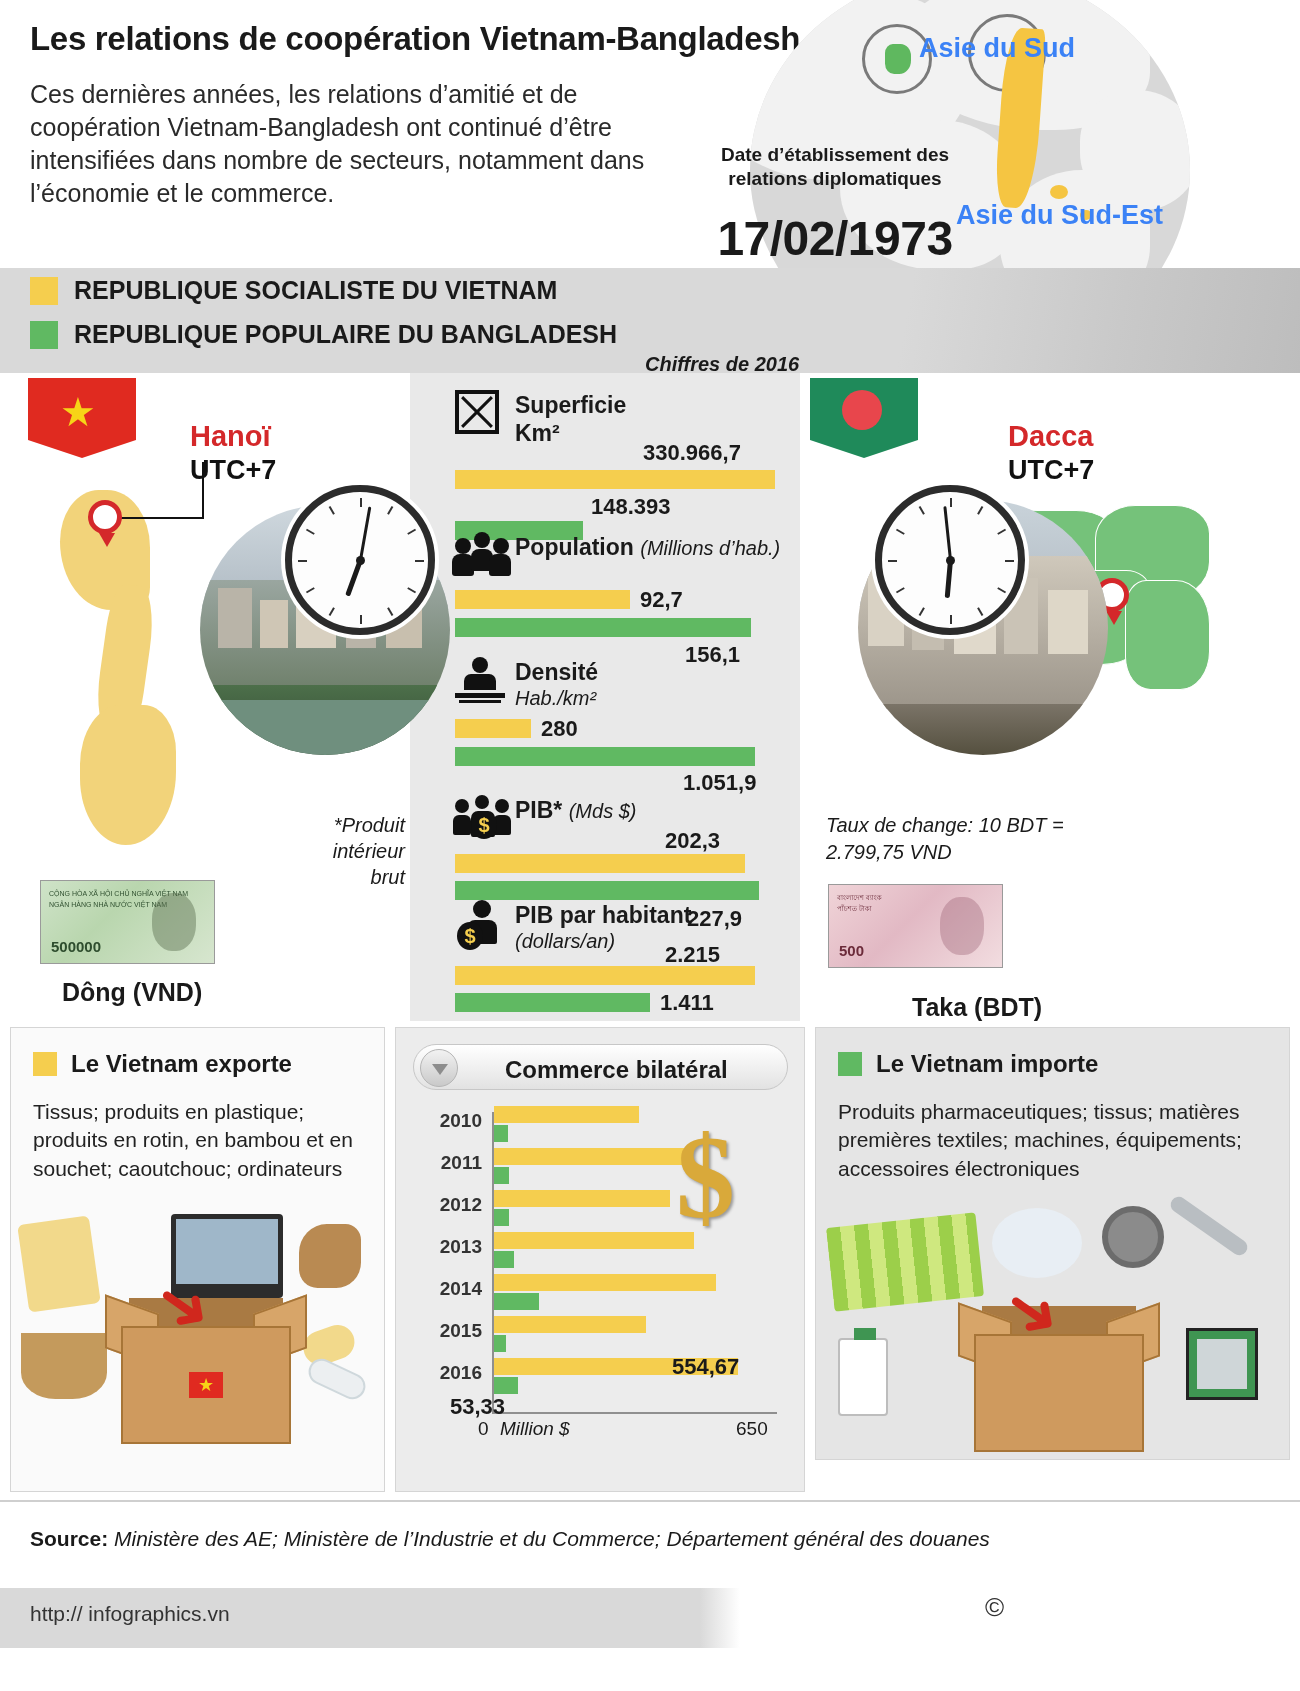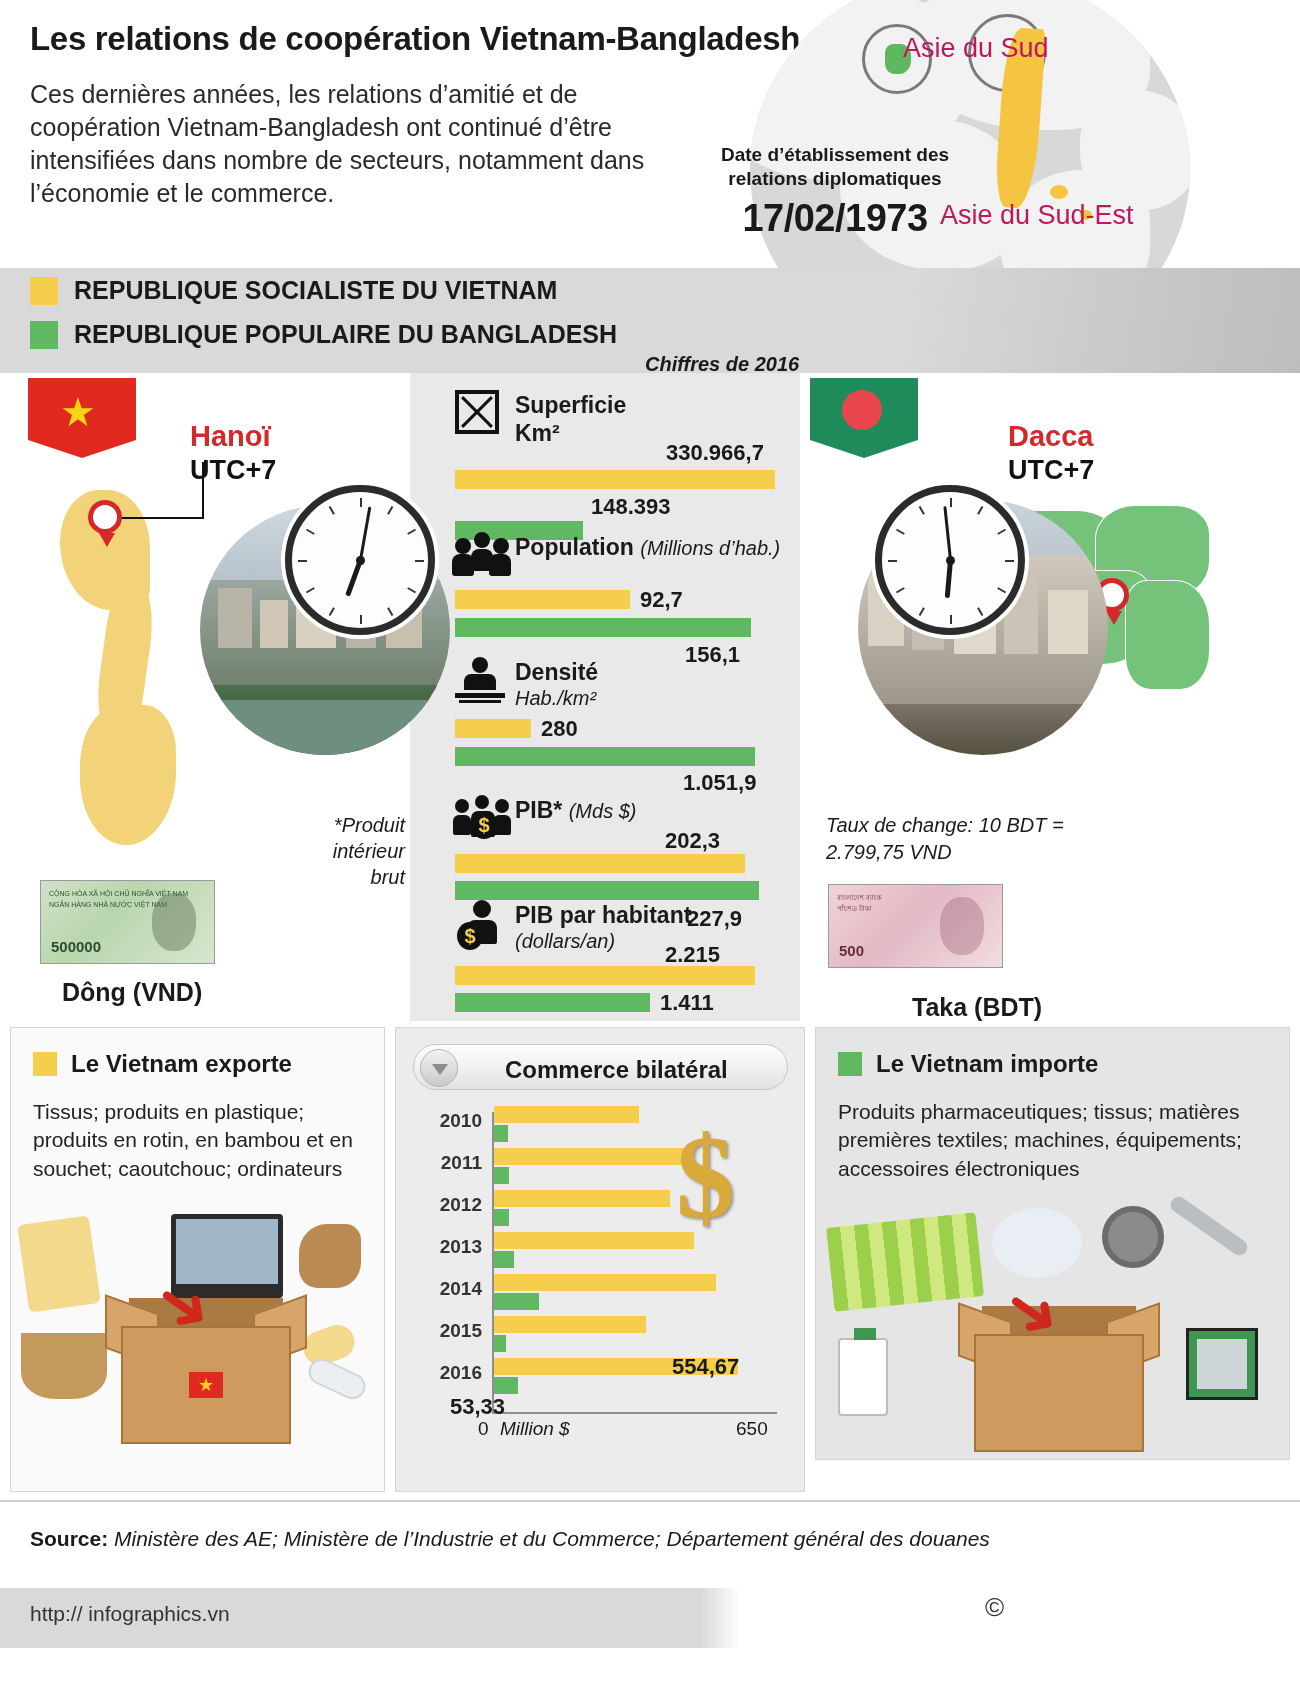--- a/index.html
+++ b/index.html
@@ -35,27 +35,27 @@
   .lm6 { left:60px; top:300px; width:120px; height:90px; border-radius:50%; }
 
   .globe-ring { position:absolute; border:3px solid #7a7a7a; border-radius:50%; }
   .ring-bd { left:112px; top:54px; width:70px; height:70px; }
   .ring-vn { left:218px; top:44px; width:78px; height:78px; }
   .bd-shape { position:absolute; left:135px; top:74px; width:26px; height:30px; background:#5fb85f; border-radius:30% 40% 45% 35%; }
   .vn-shape { position:absolute; left:250px; top:58px; width:40px; height:180px; background:#f5c542; border-radius:40% 10% 45% 30%; transform:rotate(4deg); }
   .vn-shape2 { position:absolute; left:300px; top:215px; width:18px; height:14px; background:#f5c542; border-radius:50%; }
   .vn-shape3 { position:absolute; left:330px; top:240px; width:12px; height:10px; background:#f5c542; border-radius:50%; }
 
-  .globe-lbl { position:absolute; font-weight:normal; color:#be185d; }
+  .globe-lbl { position:absolute; font-weight:bold; color:#3b82f6;margin-left:16px; }
   .lbl-asiesud { left:903px; top:33px; font-size:27px; z-index:5; }
   .lbl-asiese  { left:940px; top:200px; font-size:27px; z-index:5; }
 
   .diplo { position:absolute; left:695px; top:143px; width:280px; text-align:center; z-index:6; }
   .diplo .d-l1 { font-size:19px; font-weight:bold; line-height:1.25; }
-  .diplo .d-date { font-size:38px; font-weight:bold; margin-top:6px; letter-spacing:-0.5px; }
+  .diplo .d-date { font-size:48px; font-weight:bold; margin-top:20px; letter-spacing:-0.5px; }
 
   
   .legendband { position:absolute; left:0; top:268px; width:1300px; height:105px; background:#d9d9d9; }
   .legendband:after{
     content:""; position:absolute; right:0; top:0; width:520px; height:105px;
     background:linear-gradient(100deg, #d9d9d9 0%, #d9d9d9 25%, #c9c9c9 65%, #bdbdbd 100%);
   }
   .legrow { position:absolute; left:30px; display:flex; align-items:center; z-index:3; }
   .legrow.r1 { top:276px; }
   .legrow.r2 { top:320px; }
@@ -397,21 +397,21 @@
     <div class="bignum">500</div>
   </div>
   <div class="curr curr-bd">Taka (BDT)</div>
 
   <div class="stat" style="top:390px;">
     <div class="icon">
         <div class="sq-icon"></div>
       </div>
     <div class="sttl">Superficie</div>
     <div class="ssub" style="font-style:normal;font-weight:bold;font-size:23px;">Km²</div>
-    <div class="barval" style="left:211px; top:50px;">330.966,7</div>
+    <div class="barval" style="left:188px; top:50px;">330.966,7</div>
     <div class="bar vn" style="left:0; top:80px; width:320px;"></div>
     <div class="barval" style="left:136px; top:104px;">148.393</div>
     <div class="bar bd" style="left:0; top:131px; width:128px;"></div>
   </div>
 
   <div class="stat" style="top:532px;">
     <div class="icon">
       <div class="people-icon">
         <span class="pi-h" style="left:0;top:6px;"></span>
         <span class="pi-b" style="left:-3px;top:22px;"></span>

